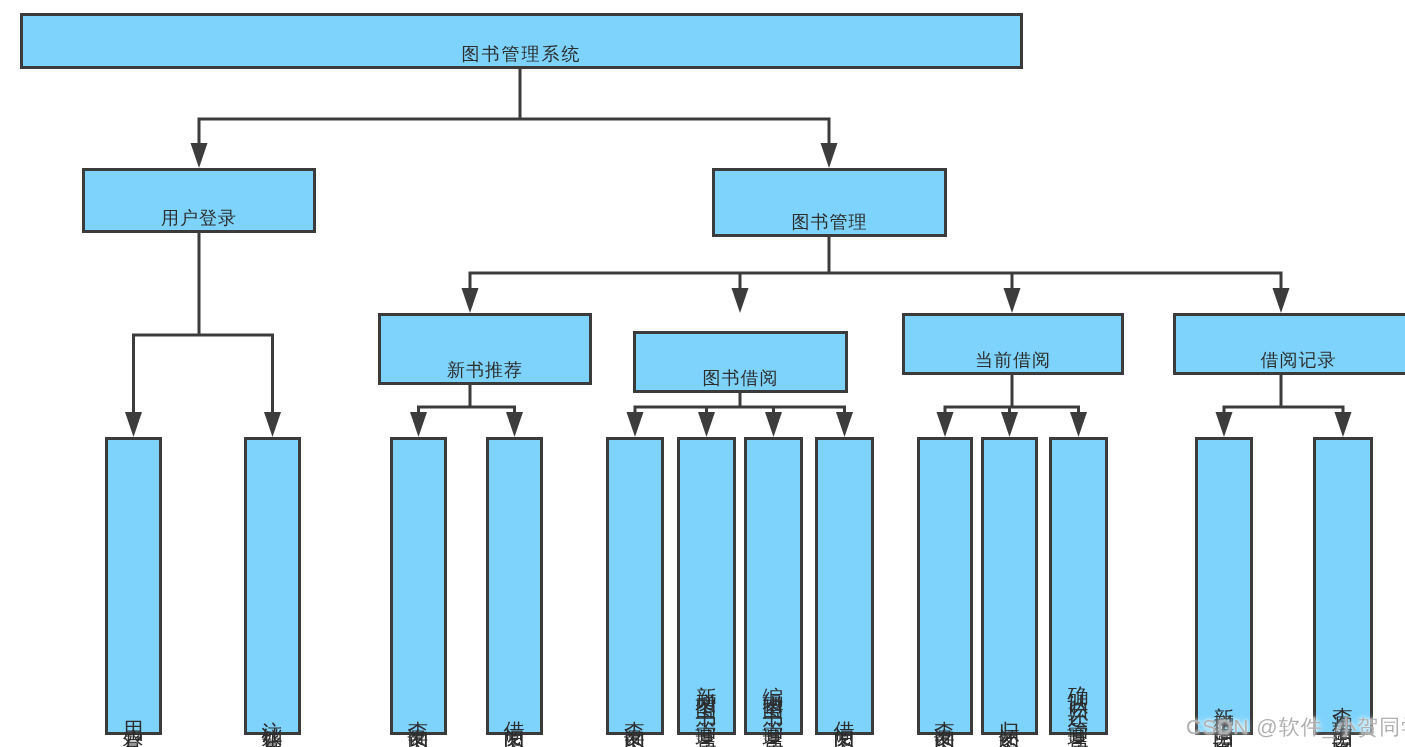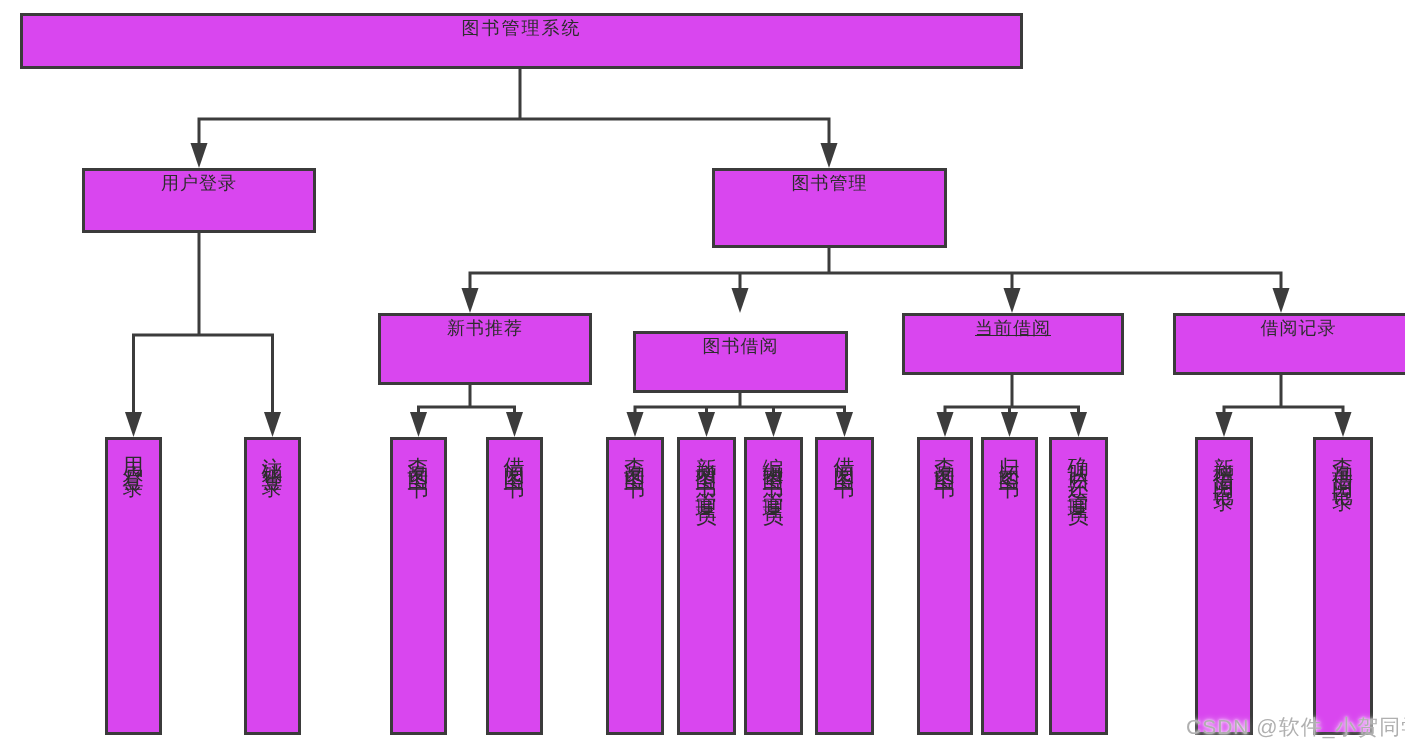--- a/index.html
+++ b/index.html
@@ -11,23 +11,23 @@
   }
   #canvas {
     position: relative;
     width: 1405px; height: 747px;
     background: #ffffff;
   }
   .node {
     position: absolute;
     box-sizing: border-box;
     border: 3px solid #3b3b3b;
-    background: #d946ef;
+    background: #7dd3fc;
     display: flex;
-    align-items: flex-start;
+    align-items: flex-end;
     justify-content: center;
     color: #2d2d2d;
     z-index: 2;
   }
   .node.h { font-size: 18px; letter-spacing: 1px; }
   .node.root { font-size: 18px; letter-spacing: 2px; }
   .node.leaf { font-size: 21px; }
   .vtext {
     writing-mode: vertical-rl;
     text-orientation: mixed;
@@ -109,31 +109,31 @@
     </g>
   </svg>
 
   <div class="node root" style="left:20px; top:13px; width:1003px; height:56px;">
     <span>图书管理系统</span>
   </div>
 
   <div class="node h" style="left:82px; top:168px; width:234px; height:65px;">
     <span>用户登录</span>
   </div>
-  <div class="node h" style="left:712px; top:168px; width:235px; height:80px;">
+  <div class="node h" style="left:712px; top:168px; width:235px; height:69px;">
     <span>图书管理</span>
   </div>
 
   <div class="node h" style="left:378px; top:313px; width:214px; height:72px;">
     <span>新书推荐</span>
   </div>
   <div class="node h" style="left:633px; top:313px; width:215px; height:62px;margin-top:18px;">
     <span>图书借阅</span>
   </div>
-  <div class="node h" style="left:902px; top:313px; width:222px; height:62px;text-decoration:underline;">
+  <div class="node h" style="left:902px; top:313px; width:222px; height:62px;">
     <span>当前借阅</span>
   </div>
   <div class="node h" style="left:1173px; top:313px; width:251px; height:62px;">
     <span>借阅记录</span>
   </div>
 
   <div class="node leaf" style="left:105px; top:437px; width:57px; height:298px;">
     <span class="vtext">用户登录</span>
   </div>
   <div class="node leaf" style="left:244px; top:437px; width:57px; height:298px;">

